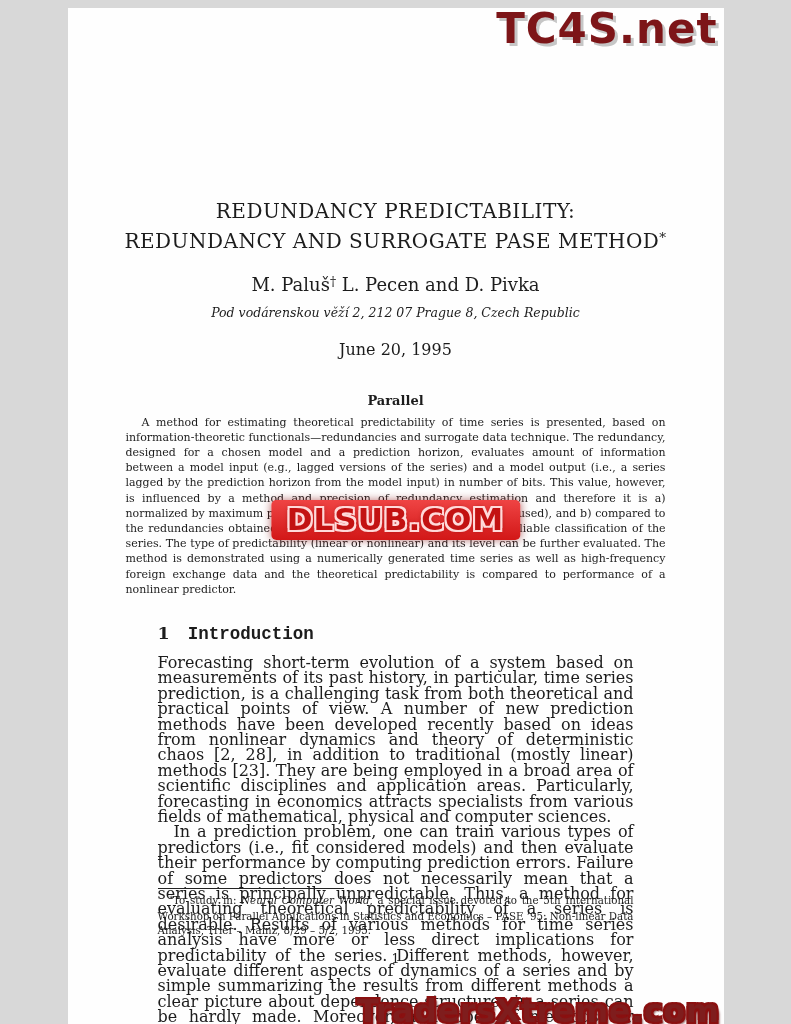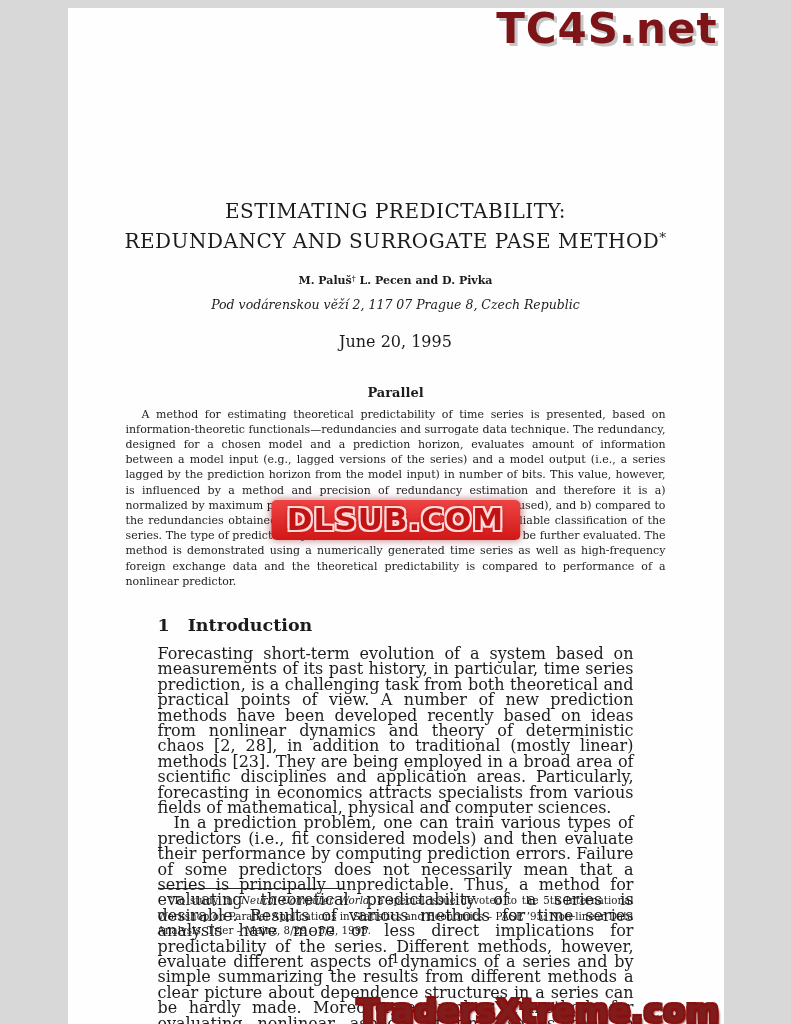--- a/index.html
+++ b/index.html
@@ -75,21 +75,21 @@
   
   .title-block { padding-top: 188px; text-align: center; }
   .paper-title {
     font-size: 20px;
     line-height: 30px;
     letter-spacing: 0.5px;
     font-weight: normal;
     margin: 0;
   }
   .sup { font-size: 68%; position: relative; top: -0.45em; }
-  .authors { margin-top: 16px; font-size: 11px; font-weight: bold; }
+  .authors { margin-top: 16px; font-size: 18px; }
   .affiliation { margin-top: 9px; font-size: 12.5px; line-height: 18.5px; font-style: italic; }
   .date { margin-top: 17px; font-size: 16px; }
 
   .abstract-heading {
     margin-top: 34px;
     text-align: center;
     font-size: 13px;
     font-weight: bold;
   }
   .abstract-text {
@@ -99,21 +99,21 @@
     line-height: 15.2px;
     text-align: justify;
     text-indent: 16px;
   }
 
   .section-heading {
     margin: 26px 90px 0 90px;
     font-size: 17.5px;
     font-weight: bold;
   }
-  .section-heading .sec-title { margin-left: 18px; }
+  .section-heading .sec-title { margin-left: 18px; font-family: Liberation Mono, monospace; }
 
   .body-para {
     margin: 11px 90px 0 90px;
     font-size: 16px;
     line-height: 15.4px;
     text-align: justify;
   }
   .body-para.indented { margin-top: 0; text-indent: 16px; }
 
   
@@ -143,27 +143,27 @@
 
   <div class="wm-tc4s">TC4S.net</div>
 
   <div class="wm-dlsub">
     <span class="wm-dlsub-text">DLSUB.COM</span>
   </div>
 
   <div class="wm-traders">TradersXtreme.com</div>
 
   <div class="title-block">
-    <div class="paper-title">ESTIMATING PREDICTABILITY:</div>
+    <div class="paper-title">REDUNDANCY PREDICTABILITY:</div>
     <div class="paper-title"><span>REDUNDANCY AND SURROGATE PASE METHOD</span><span class="sup">*</span></div>
 
     <div class="authors"><span>M. Paluš</span><span class="sup">†</span><span> L. Pecen and D. Pivka</span></div>
 
     <div class="affiliation">
-      <div>Pod vodárenskou věží 2, 117 07 Prague 8, Czech Republic</div>
+      <div>Pod vodárenskou věží 2, 212 07 Prague 8, Czech Republic</div>
     </div>
 
     <div class="date">June 20, 1995</div>
   </div>
 
   <div class="abstract-heading">Parallel</div>
   <div class="abstract-text">A method for estimating theoretical predictability of time series is presented, based on information-theoretic functionals—redundancies and surrogate data technique. The redundancy, designed for a chosen model and a prediction horizon, evaluates amount of information between a model input (e.g., lagged versions of the series) and a model output (i.e., a series lagged by the prediction horizon from the model input) in number of bits. This value, however, is influenced by a method and precision of redundancy estimation and therefore it is a) normalized by maximum possible redundancy (given by the precision used), and b) compared to the redundancies obtained from surrogate data in order to obtain reliable classification of the series. The type of predictability (linear or nonlinear) and its level can be further evaluated. The method is demonstrated using a numerically generated time series as well as high-frequency foreign exchange data and the theoretical predictability is compared to performance of a nonlinear predictor.</div>
 
   <div class="section-heading"><span class="sec-number">1</span><span class="sec-title">Introduction</span></div>
 

